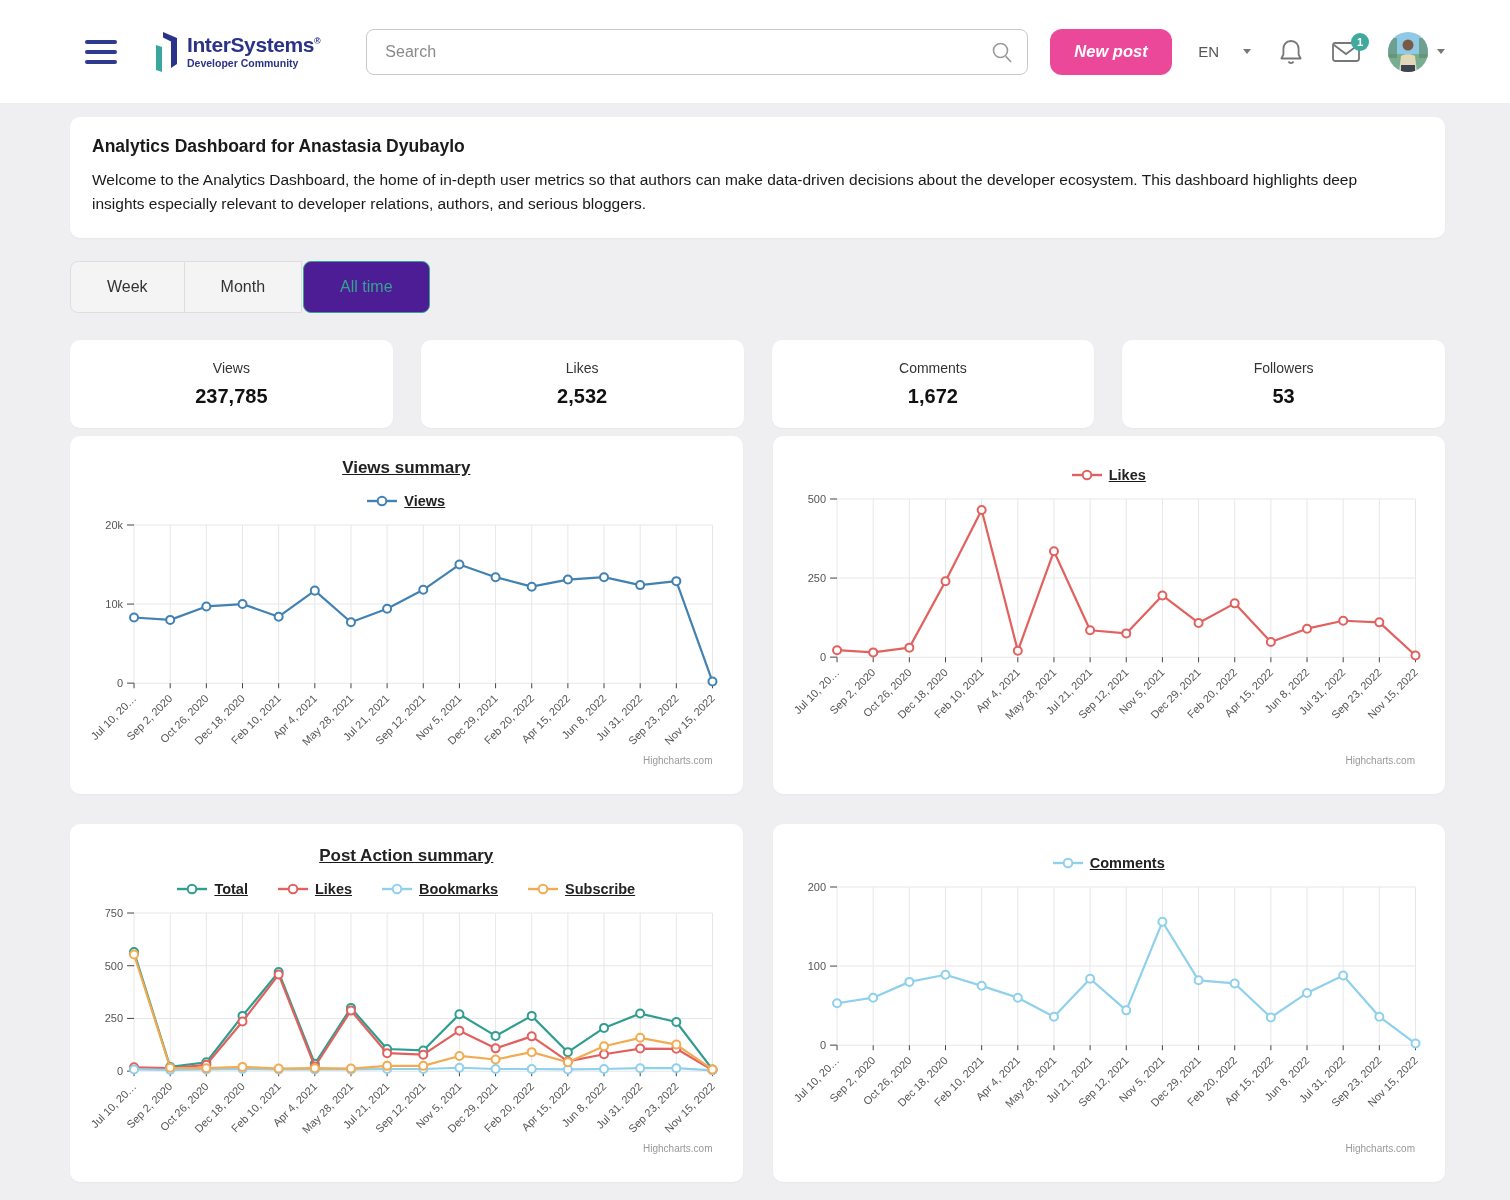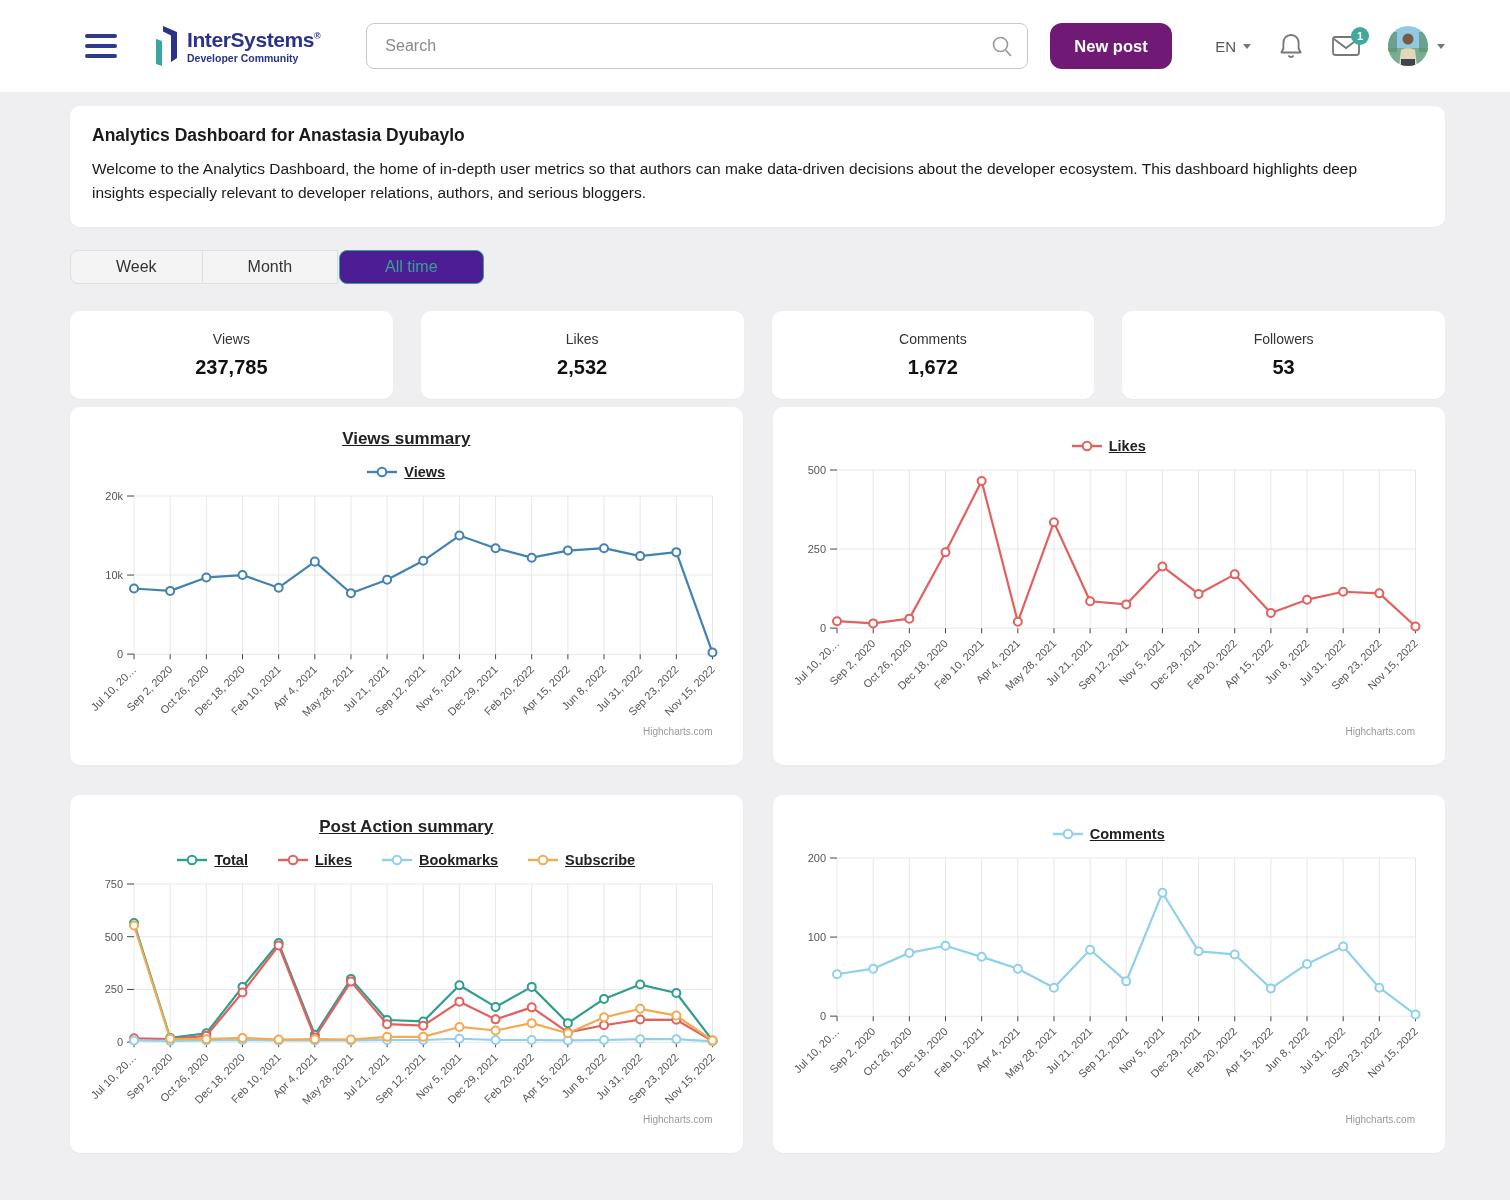--- a/index.html
+++ b/index.html
@@ -6,21 +6,21 @@
   html, body { width: 1510px; height: 1200px; }
   body {
     font-family: "Liberation Sans", "DejaVu Sans", sans-serif;
     background: #efeff1;
     color: #1a1a1a;
     overflow: hidden;
   }
   
   .header {
     background: #fff;
-    height: 92px;
+    height: 103px;
     display: flex;
     align-items: center;
     padding: 0 65px 0 85px;
   }
   .hamburger { width: 32px; cursor: pointer; }
   .hamburger span { display: block; height: 4px; background: #2e3a8c; border-radius: 2px; margin: 6px 0; }
   .logo { display: flex; align-items: center; margin-left: 34px; }
   .logo-mark { margin-right: 8px; }
   .logo-text-brand { font-size: 21px; font-weight: bold; color: #2b3388; letter-spacing: -0.4px; line-height: 1; }
   .logo-text-brand sup { font-size: 9px; }
@@ -28,45 +28,45 @@
   .search-wrap { position: relative; margin-left: 46px; width: 662px; }
   .search-input {
     width: 100%; height: 46px; border: 1px solid #c8c8c8; border-radius: 8px;
     padding: 0 48px 0 18px; font-size: 16px; font-family: inherit; color: #ef4444;
     outline: none; background: #fff;
   }
   .search-input::placeholder { color: #8a8a8a; }
   .search-icon { position: absolute; right: 14px; top: 11px; }
   .newpost-btn {
     margin-left: 22px; height: 46px; padding: 0 24px;
-    background: #701a75; color: #fff; border: none; border-radius: 12px;
-    font-size: 16.5px; font-weight: 600; font-family: inherit; cursor: pointer;
+    background: #ec4899; color: #fff; border: none; border-radius: 12px;
+    font-size: 16.5px; font-weight: 600; font-family: inherit; cursor: pointer; font-style: italic;
   }
   .header-right { margin-left: auto; display: flex; align-items: center; gap: 27px; }
-  .lang { display: flex; align-items: center; gap: 7px; font-size: 15px; color: #555; cursor: pointer; }
+  .lang { display: flex; align-items: center; gap: 24px; font-size: 15px; color: #555; cursor: pointer; }
   .caret { width: 0; height: 0; border-left: 4.5px solid transparent; border-right: 4.5px solid transparent; border-top: 5px solid #777; }
   .icon-btn { position: relative; cursor: pointer; display: flex; align-items: center; }
   .badge {
     position: absolute; top: -7px; right: -8px; width: 18px; height: 18px;
     background: #3fa99c; border-radius: 50%; color: #fff; font-size: 11px; font-weight: bold;
     display: flex; align-items: center; justify-content: center;
   }
   .avatar { width: 40px; height: 40px; border-radius: 50%; overflow: hidden; cursor: pointer; }
   .profile { display: flex; align-items: center; gap: 9px; }
   
   .main { padding: 14px 65px 0 70px; border-radius: 11px; }
   .card { background: #fff; border-radius: 10px; box-shadow: 0 1px 2px rgba(0,0,0,0.03); }
   .intro-card { padding: 19px 24px 22px 22px; }
   .intro-title { font-size: 17.5px; font-weight: bold; margin-bottom: 11px; }
   .intro-desc { font-size: 15.5px; line-height: 1.55; max-width: 1290px; }
   
   .tabs { display: flex; margin-top: 23px; }
   .tab {
-    min-width: 105px; height: 34px; display: flex; align-items: center; justify-content: center;
-    padding: 0 45px; font-size: 16px; color: #333; background: #f4f4f4;
+    min-width: 105px; height: 52px; display: flex; align-items: center; justify-content: center;
+    padding: 0 36px; font-size: 16px; color: #333; background: #f4f4f4;
     border: 1px solid #dedede; cursor: pointer;
   }
   .tab:first-child { border-radius: 8px 0 0 8px; }
   .tab + .tab { border-left: none; }
   .tab.active {
     background: #4c1d95; color: #35a391; border: 1.5px solid #35a391; border-radius: 8px;
     margin-left: 1px;
   }
   
   .stats { display: grid; grid-template-columns: repeat(4, 1fr); gap: 28px; margin-top: 27px; }

